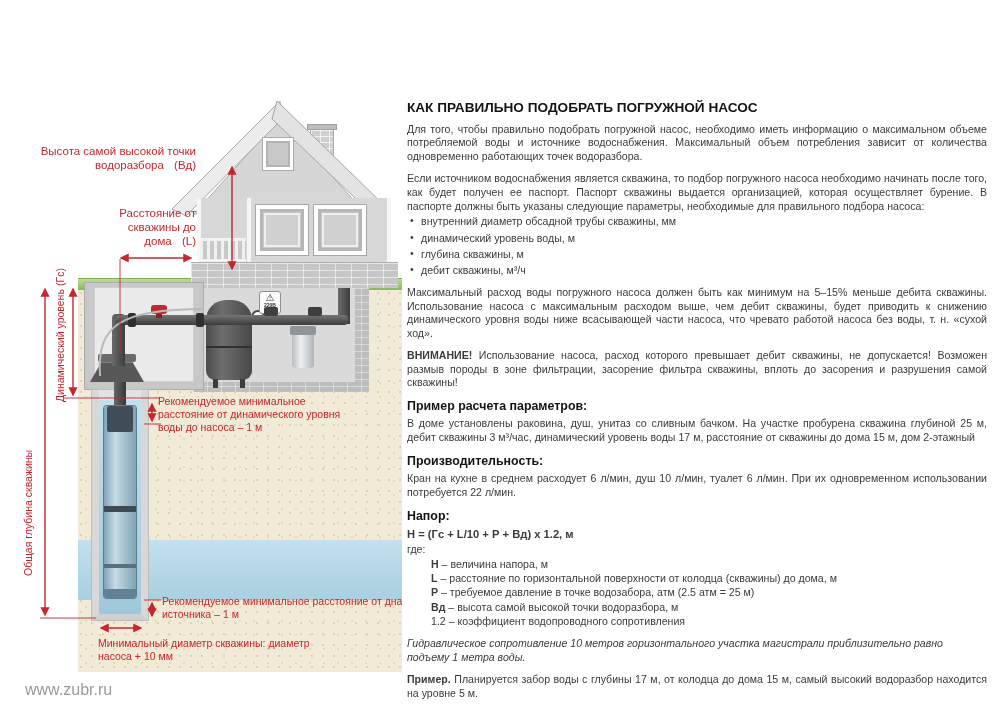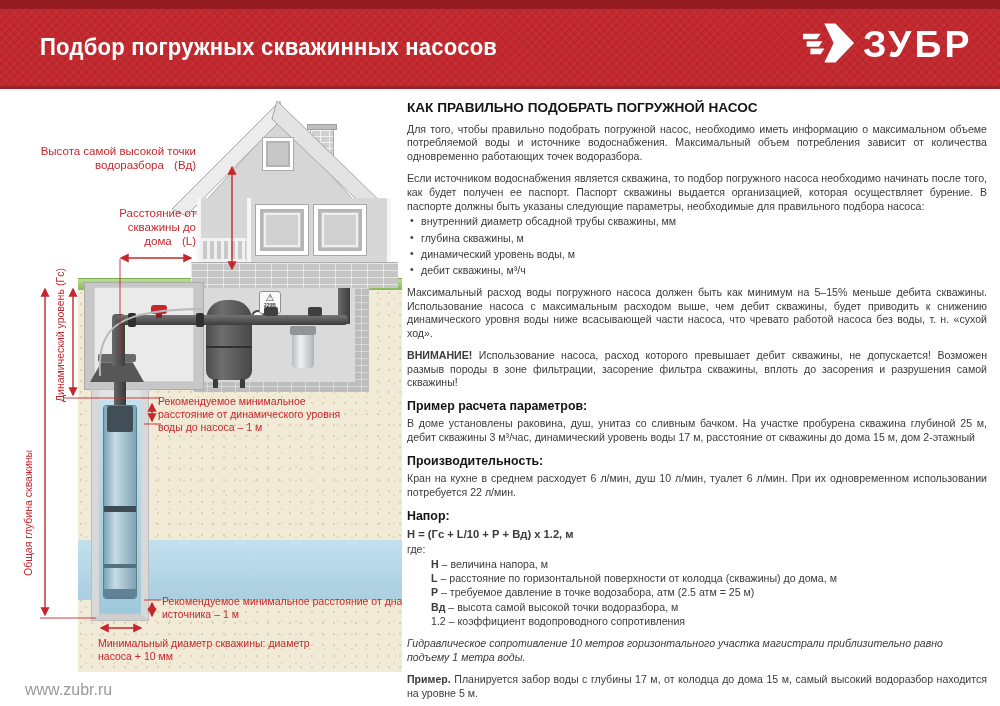--- a/index.html
+++ b/index.html
@@ -148,38 +148,20 @@
   .note { font-style:italic; margin:8px 0 9px; color:#3b3b3b; }
   .tight { margin-bottom:2px !important; }
 
   .footer-url { position:absolute; left:25px; top:681px; font-size:16px; color:#9a9a9a; }
 </style>
 </head>
 <body>
 
 <div class="page">
 
-  <div class="header">
-    <div class="header-topstrip"></div>
-    <div class="header-botstrip"></div>
-    <div class="header-title">Подбор погружных скважинных насосов</div>
-    <div class="brand">
-      <span>
-        <svg width="52" height="46" viewBox="0 0 56 48">
-          <g fill="#ffffff">
-            <polygon points="23,3 35,3 55,24 35,45 23,45 33,24"></polygon>
-            <polygon points="0,14 19,14 15,20 0,20"></polygon>
-            <polygon points="4,22 21,22 17,28 4,28"></polygon>
-            <polygon points="8,30 23,30 19,36 8,36"></polygon>
-          </g>
-        </svg>
-      </span>
-      <span class="brand-text">ЗУБР</span>
-    </div>
-  </div>
 
   <div class="diagram">
 
     <div class="abs grass"></div>
     <div class="abs soil"></div>
     <div class="abs aquifer"></div>
 
     <div class="abs chimney"></div>
     <div class="abs chimney-cap"></div>
     <svg class="abs roof-svg" viewBox="0 0 402 618">
@@ -280,22 +262,22 @@
     <div class="dlabel lbl-bottom">Рекомендуемое минимальное расстояние от дна источника – 1 м</div>
     <div class="dlabel lbl-diam">Минимальный диаметр скважины: диаметр насоса + 10 мм</div>
   </div>
 
   <div class="content">
     <h1>КАК ПРАВИЛЬНО ПОДОБРАТЬ ПОГРУЖНОЙ НАСОС</h1>
     <p>Для того, чтобы правильно подобрать погружной насос, необходимо иметь информацию о максимальном объеме потребляемой воды и источнике водоснабжения. Максимальный объем потребления зависит от количества одновременно работающих точек водоразбора.</p>
     <p class="tight">Если источником водоснабжения является скважина, то подбор погружного насоса необходимо начинать после того, как будет получен ее паспорт. Паспорт скважины выдается организацией, которая осуществляет бурение. В паспорте должны быть указаны следующие параметры, необходимые для правильного подбора насоса:</p>
     <ul>
       <li>внутренний диаметр обсадной трубы скважины, мм</li>
+      <li>динамический уровень воды, м</li>
       <li>глубина скважины, м</li>
-      <li>динамический уровень воды, м</li>
       <li>дебит скважины, м³/ч</li>
     </ul>
     <p>Максимальный расход воды погружного насоса должен быть как минимум на 5–15% меньше дебита скважины. Использование насоса с максимальным расходом выше, чем дебит скважины, будет приводить к снижению динамического уровня воды ниже всасывающей части насоса, что чревато работой насоса без воды, т. н. «сухой ход».</p>
     <p>
       <b>ВНИМАНИЕ!</b>
       <span>Использование насоса, расход которого превышает дебит скважины, не допускается! Возможен размыв породы в зоне фильтрации, засорение фильтра скважины, вплоть до засорения и разрушения самой скважины!</span>
     </p>
     <h3>Пример расчета параметров:</h3>
     <p>В доме установлены раковина, душ, унитаз со сливным бачком. На участке пробурена скважина глубиной 25 м, дебит скважины 3 м³/час, динамический уровень воды 17 м, расстояние от скважины до дома 15 м, дом 2-этажный</p>
     <h3>Производительность:</h3>

